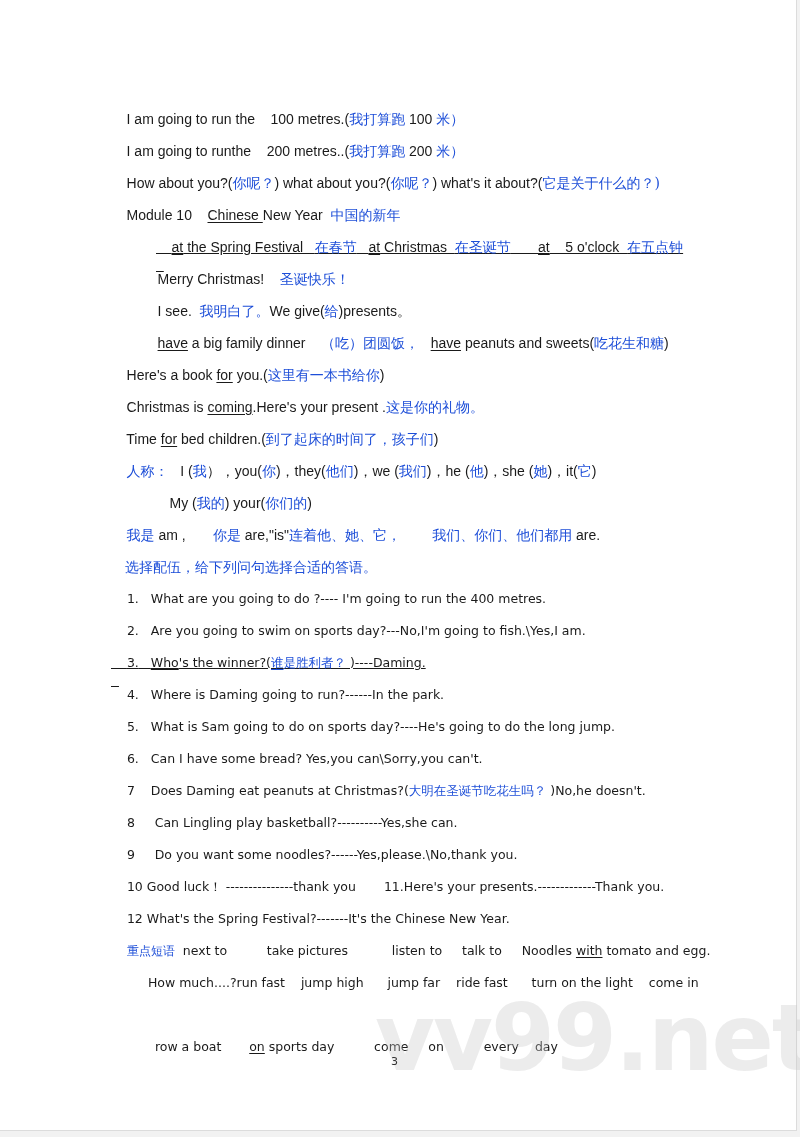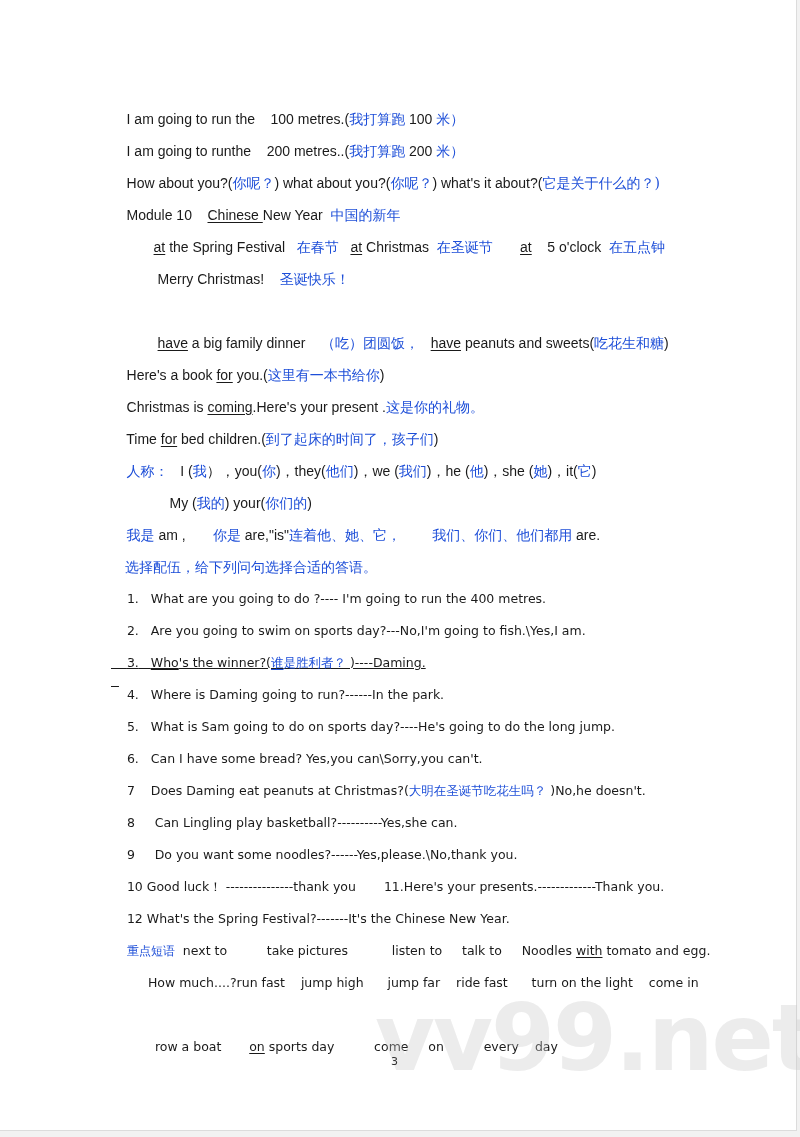--- a/index.html
+++ b/index.html
@@ -53,28 +53,31 @@
   </div>
 
   <div class="line arial full-u" style="left:111px;top:156px;">
     <span>How about you?(</span><span class="cn">你呢？</span><span>) what about you?(</span><span class="cn">你呢？</span><span>) what's it about?(</span><span class="cn">它是关于什么的？)</span>
   </div>
 
   <div class="line arial" style="left:111px;top:188px;">
     <span>Module 10    </span><span class="u">Chinese </span><span>New Year  </span><span class="cn">中国的新年</span>
   </div>
 
-  <div class="line arial" style="left:138px;top:220px;">
+  <div class="line arial" style="left:156px;top:220px;text-decoration:underline;">
     <span class="u">at</span><span> the Spring Festival   </span><span class="cn">在春节</span><span>   </span><span class="u">at</span><span> Christmas  </span><span class="cn">在圣诞节</span><span>       </span><span class="u">at</span><span>    5 o'clock  </span><span class="cn">在五点钟</span>
   </div>
 
   <div class="line arial" style="left:142px;top:252px;">
     <span>Merry Christmas!    </span><span class="cn">圣诞快乐！</span>
   </div>
 
+  <div class="line arial" style="left:142px;top:284px;">
+    <span>I see.  </span><span class="cn">我明白了。</span><span>We give(</span><span class="cn">给</span><span>)presents。</span>
+  </div>
 
   <div class="line arial" style="left:142px;top:316px;">
     <span class="u">have</span><span> a big family dinner    </span><span class="cn">（吃）团圆饭，</span><span>   </span><span class="u">have</span><span> peanuts and sweets(</span><span class="cn">吃花生和糖</span><span>)</span>
   </div>
 
   <div class="line arial" style="left:111px;top:348px;">
     <span>Here's a book </span><span class="u">for</span><span> you.(</span><span class="cn">这里有一本书给你</span><span>)</span>
   </div>
 
   <div class="line arial" style="left:111px;top:380px;">

